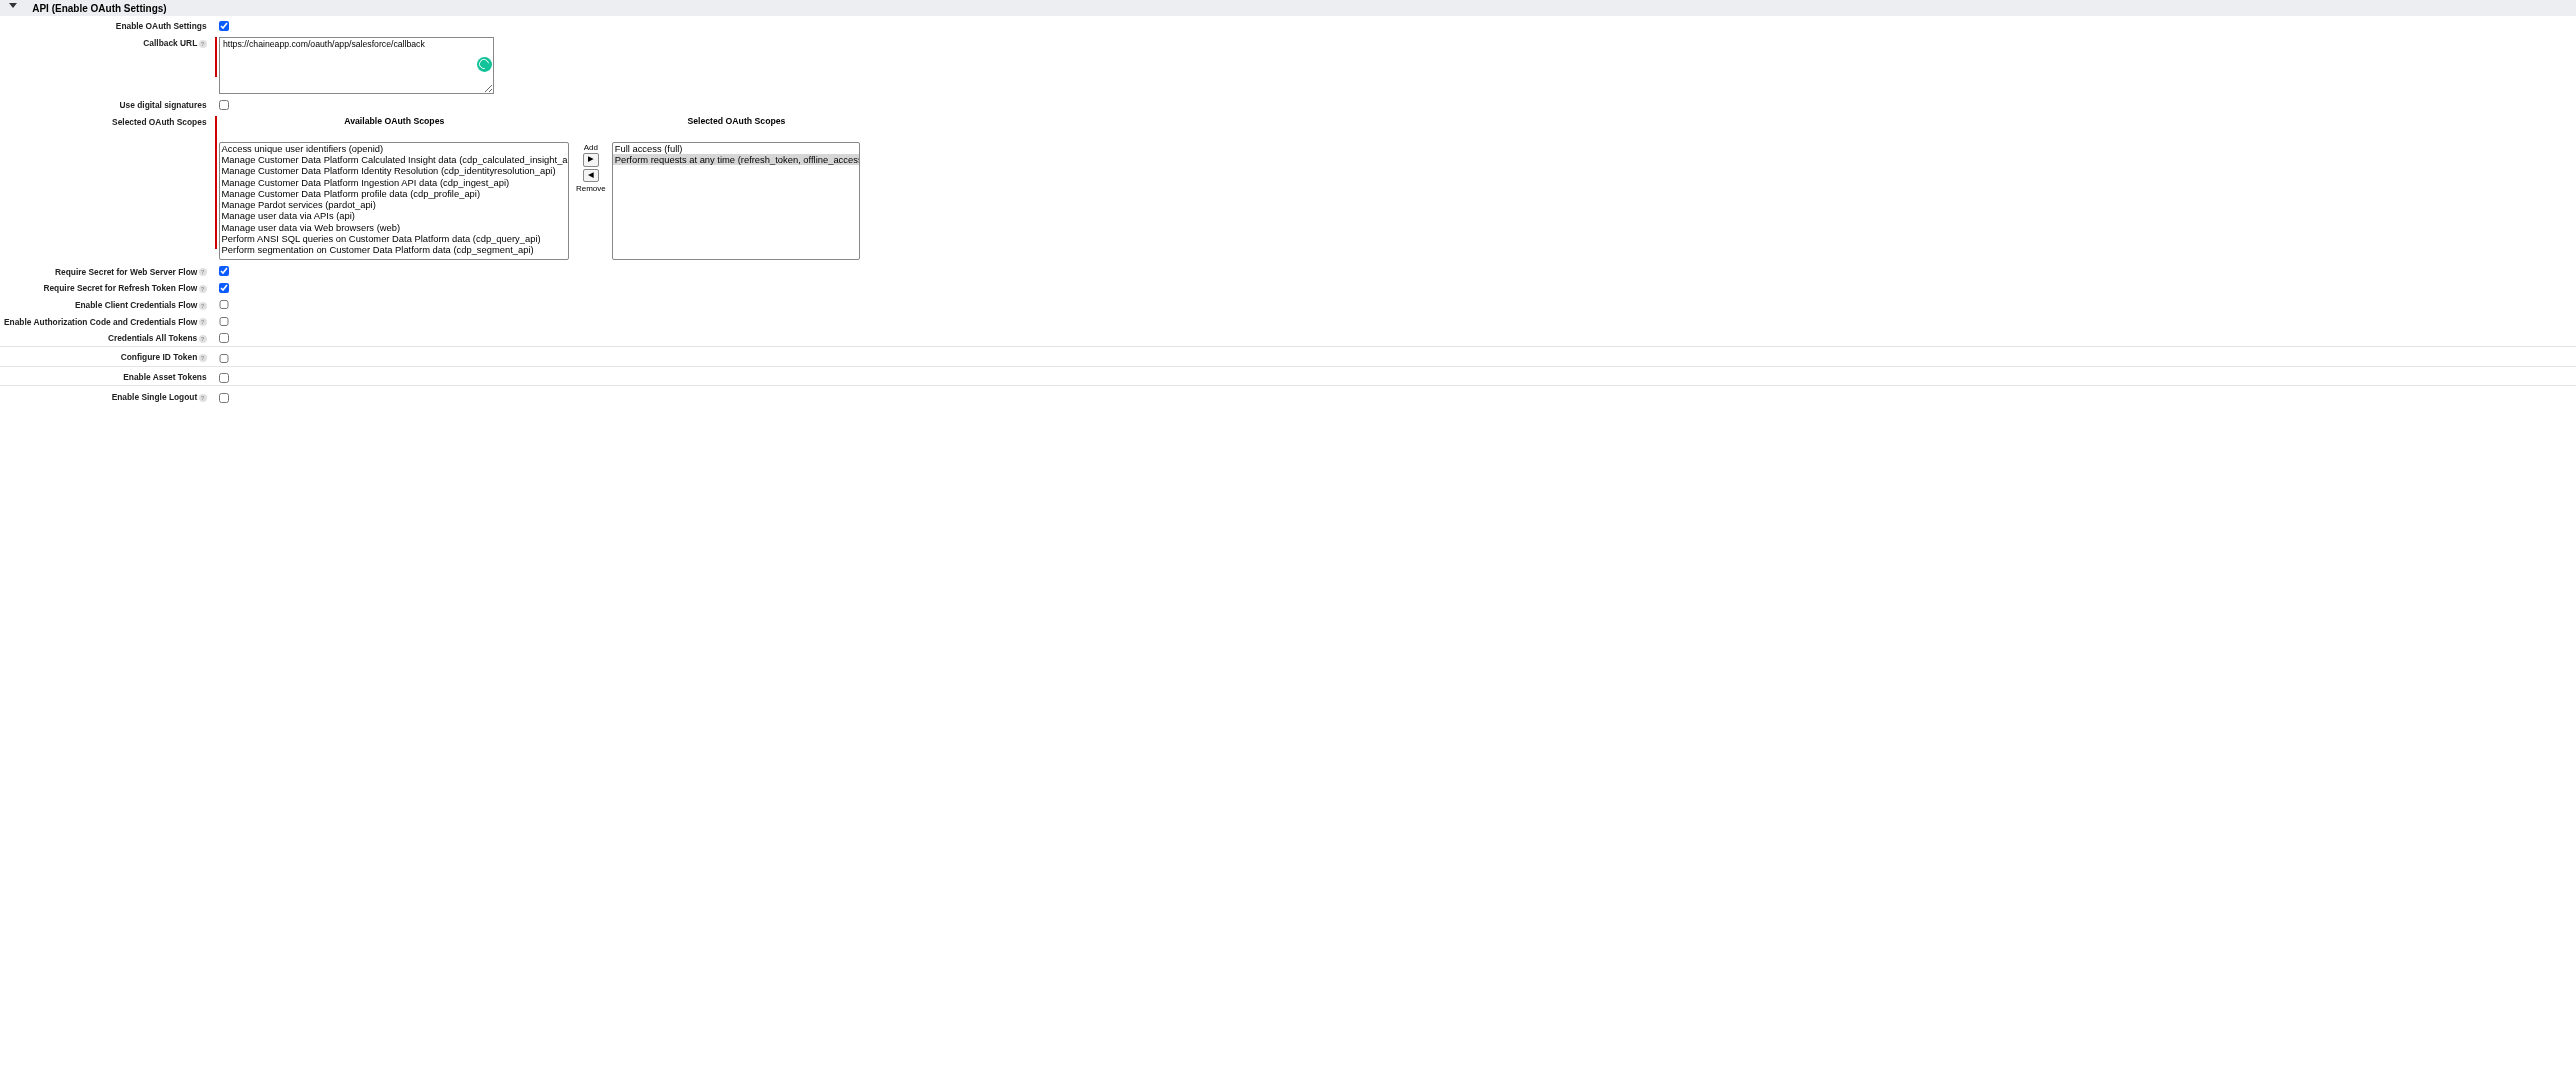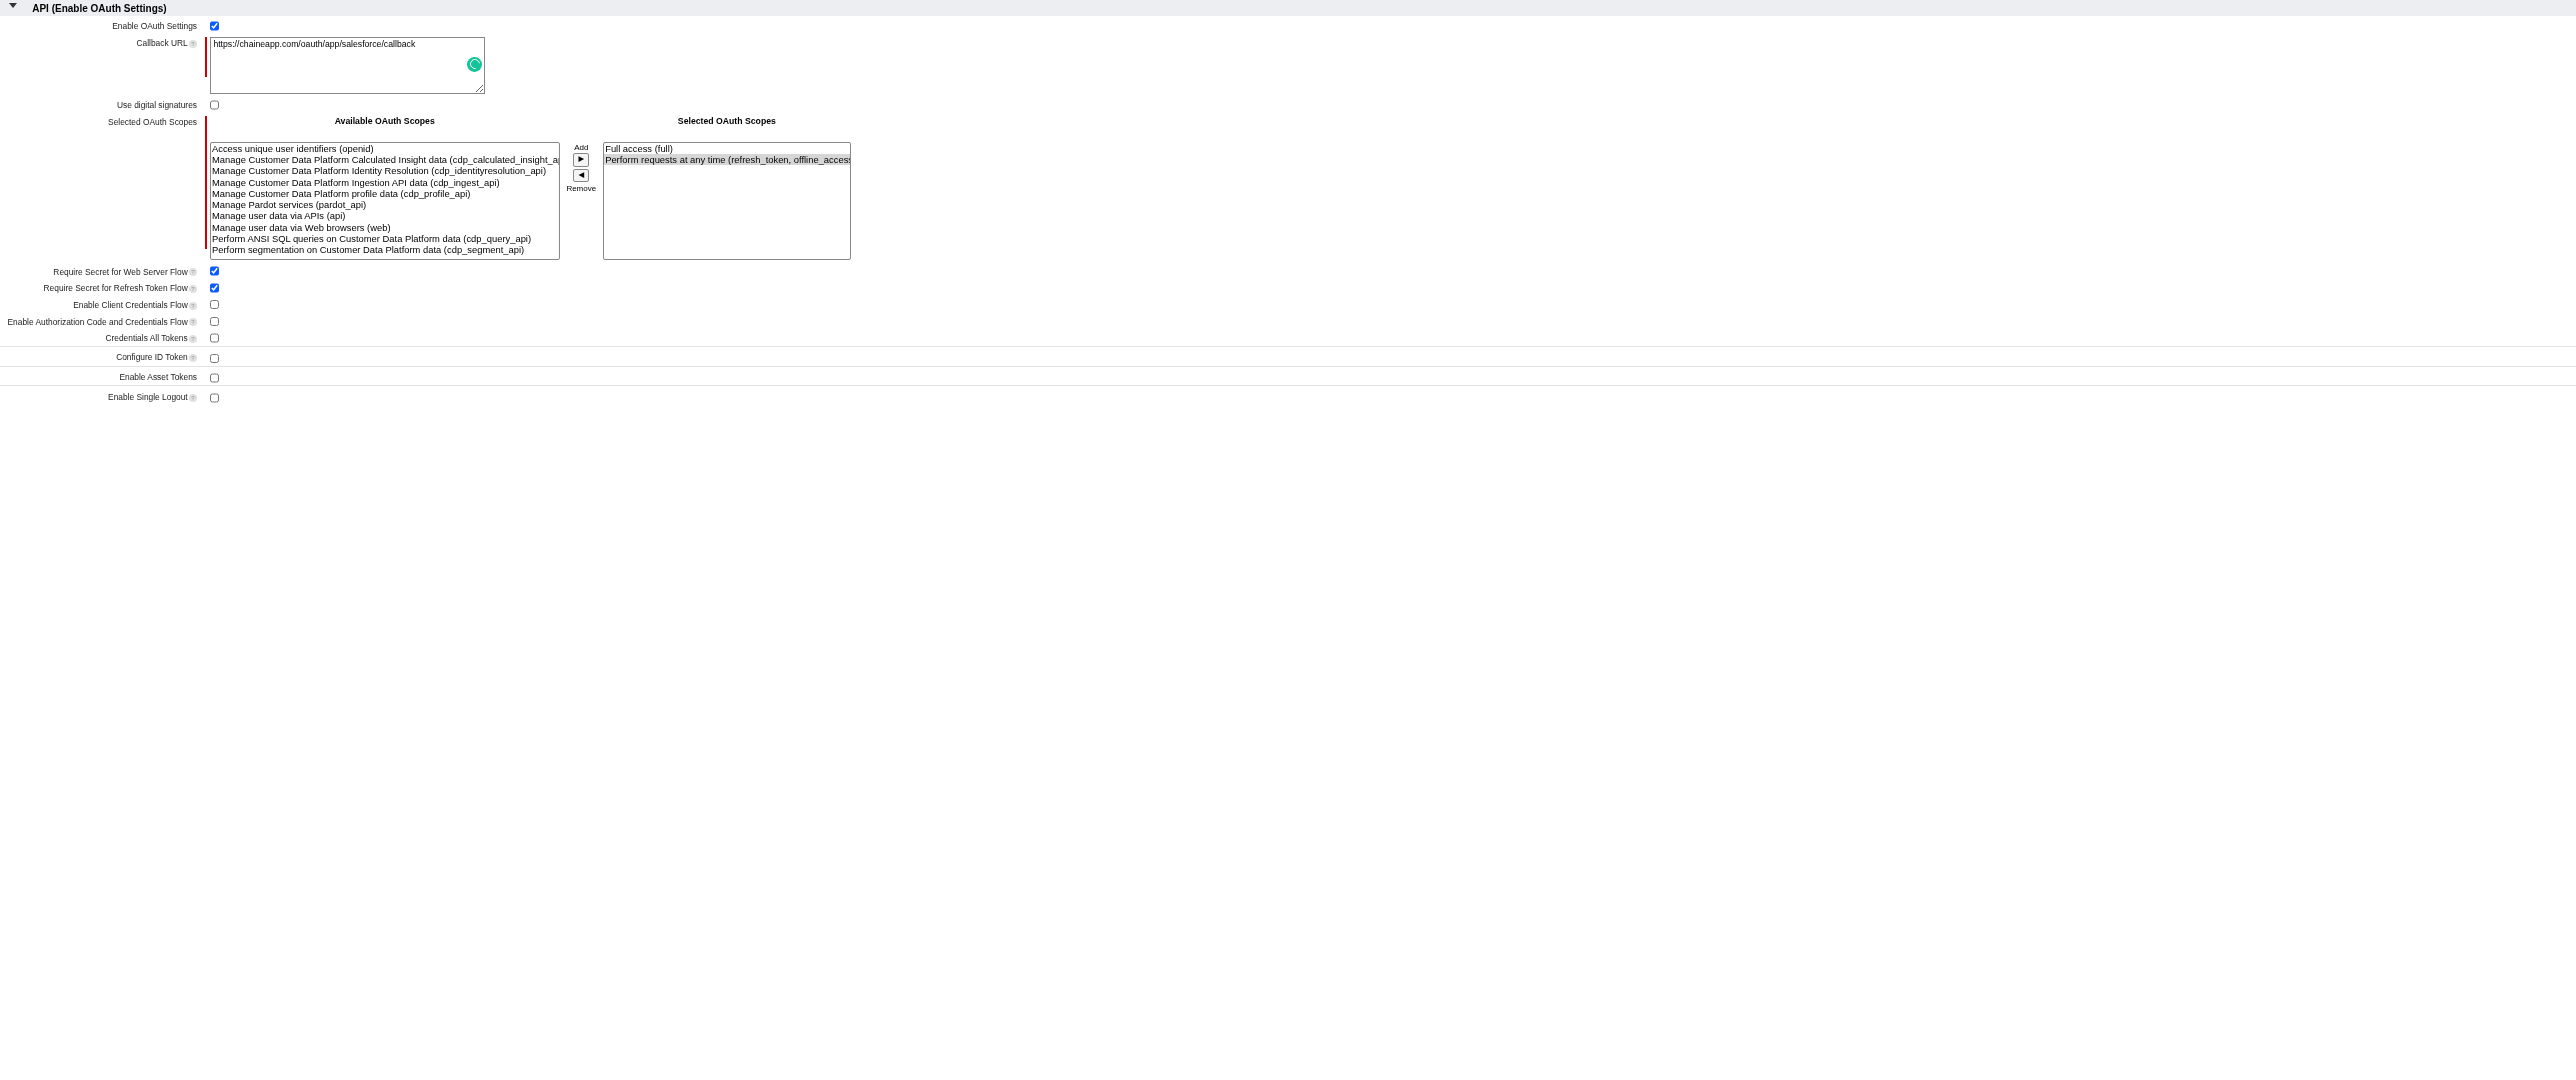--- a/index.html
+++ b/index.html
@@ -35,21 +35,21 @@
     width: 100%;
     border-collapse: collapse;
   }
   .form-row td {
     vertical-align: top;
     padding: 2.7px 4px;
   }
   .label-cell {
     text-align: right;
     width: 201px;
-    font-weight: normal;
+    font-weight: bold;
     font-size: 8.4px;
     color: #222;
     white-space: nowrap;
     padding-top: 4px !important;
   }
   .help-icon {
     display: inline-block;
     width: 8px;
     height: 8px;
     border-radius: 50%;

